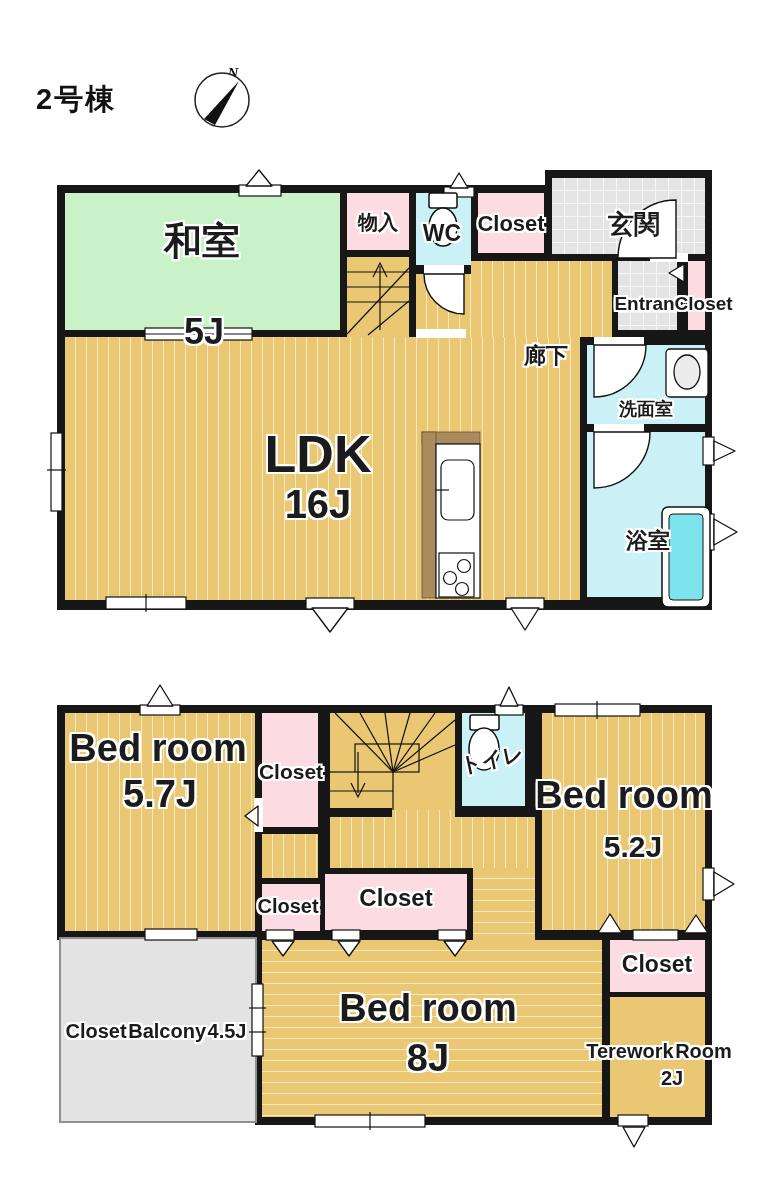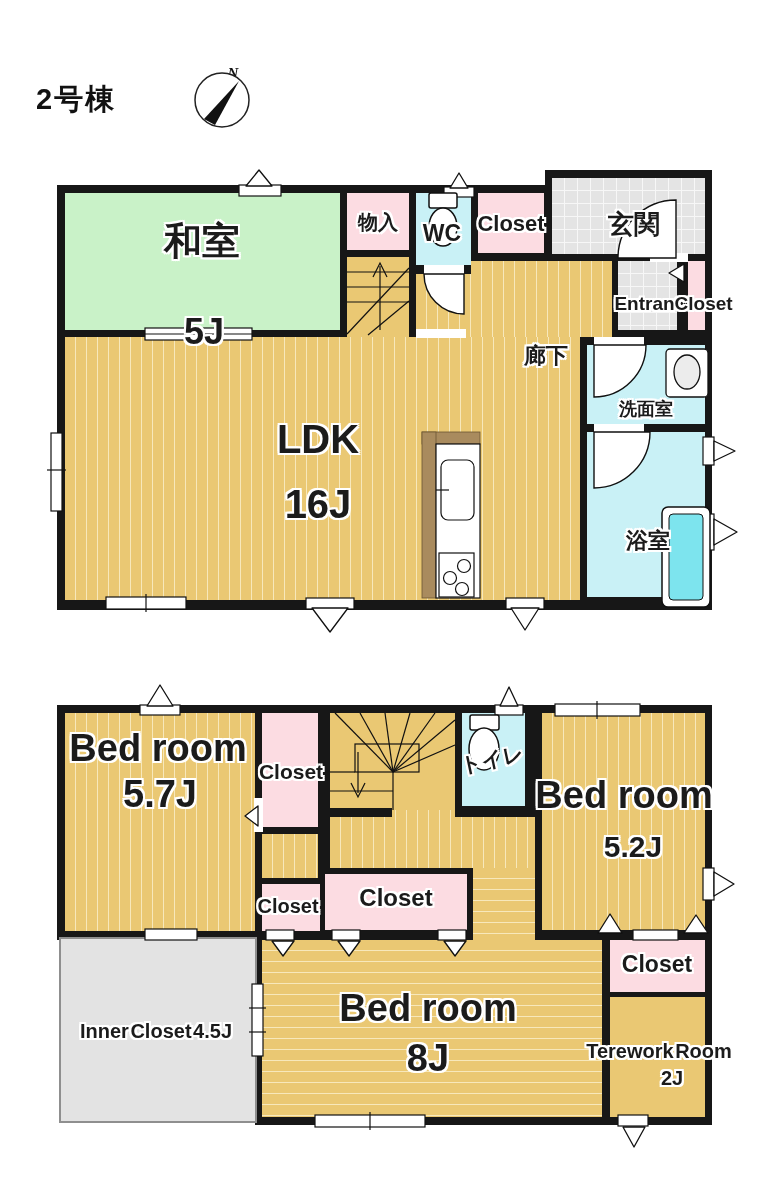--- a/index.html
+++ b/index.html
@@ -206,33 +206,33 @@
   </svg>
 
   <div class="lbl" style="left:202px;top:241px;font-size:38px;">和室</div>
   <div class="lbl" style="left:204px;top:292px;font-size:36px;margin-top:40px;">5J</div>
   <div class="lbl" style="left:378px;top:222px;font-size:20px;text-align:right;">物入</div>
   <div class="lbl" style="left:442px;top:233px;font-size:23px;">WC</div>
   <div class="lbl" style="left:511px;top:224px;font-size:22px;">Closet</div>
   <div class="lbl" style="left:634px;top:224px;font-size:26px;">玄関</div>
   <div class="lbl" style="left:546px;top:308px;font-size:22px;margin-top:48px;">廊下</div>
   <div class="lbl" style="left:665px;top:303px;font-size:19px;padding-left:17px;">EntranCloset</div>
-  <div class="lbl" style="left:318px;top:439px;font-size:40px;">LDK</div>
+  <div class="lbl" style="left:318px;top:454px;font-size:52px;">LDK</div>
   <div class="lbl" style="left:318px;top:504px;font-size:40px;">16J</div>
   <div class="lbl" style="left:646px;top:409px;font-size:18px;">洗面室</div>
   <div class="lbl" style="left:648px;top:541px;font-size:22px;">浴室</div>
 
   <div class="lbl" style="left:158px;top:748px;font-size:38px;">Bed room</div>
   <div class="lbl" style="left:160px;top:794px;font-size:38px;">5.7J</div>
   <div class="lbl" style="left:291px;top:771px;font-size:21px;">Closet</div>
   <div class="lbl" style="left:492px;top:759px;font-size:21px;transform:translate(-50%,-50%) rotate(-12deg);">トイレ</div>
   <div class="lbl" style="left:624px;top:795px;font-size:38px;">Bed room</div>
   <div class="lbl" style="left:627px;top:847px;font-size:30px;margin-left:6px;">5.2J</div>
   <div class="lbl" style="left:288px;top:906px;font-size:20px;">Closet</div>
   <div class="lbl" style="left:396px;top:898px;font-size:24px;">Closet</div>
   <div class="lbl" style="left:428px;top:1008px;font-size:38px;">Bed room</div>
   <div class="lbl" style="left:428px;top:1058px;font-size:38px;">8J</div>
-  <div class="lbl" style="left:156px;top:1031px;font-size:20px;word-spacing:-4px;">Inner Closet 4.5J</div>
+  <div class="lbl" style="left:156px;top:1031px;font-size:20px;word-spacing:-4px;">Closet Balcony 4.5J</div>
   <div class="lbl" style="left:657px;top:964px;font-size:23px;">Closet</div>
   <div class="lbl" style="left:659px;top:1051px;font-size:20px;word-spacing:-4px;">Terework Room</div>
   <div class="lbl" style="left:656px;top:1078px;font-size:20px;padding-left:32px;">2J</div>
 
 </div>
 
 </body></html>

